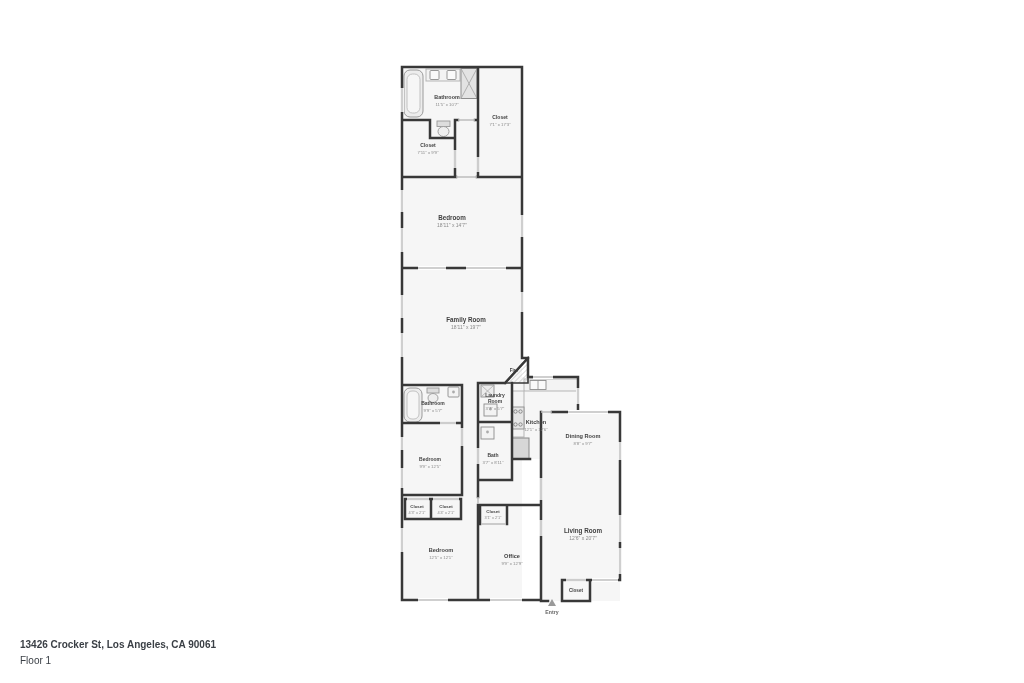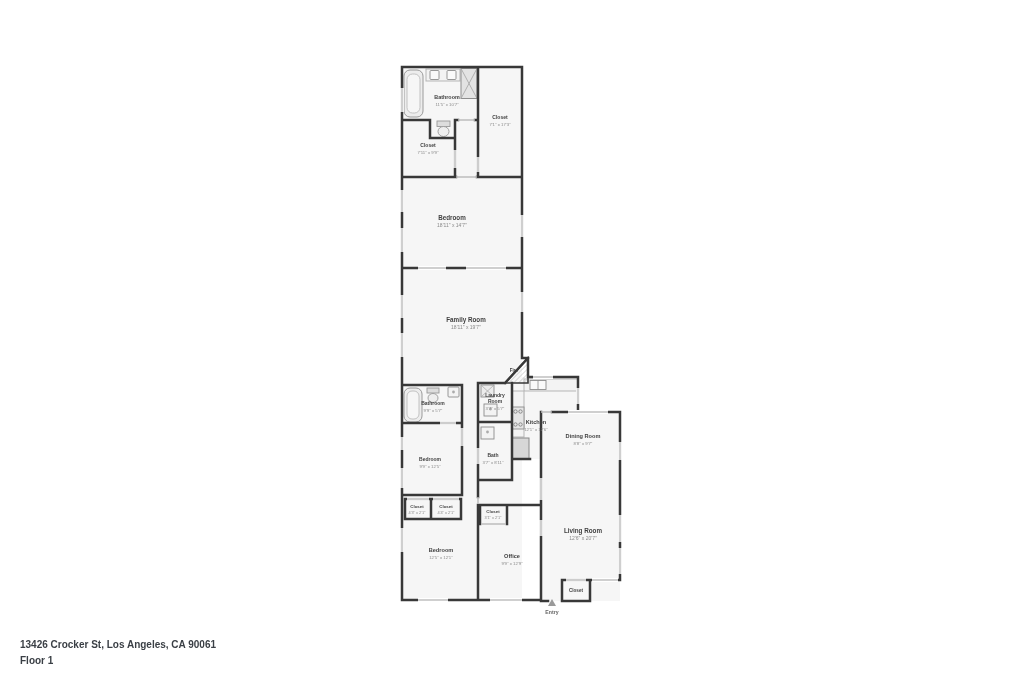--- a/index.html
+++ b/index.html
@@ -12,21 +12,21 @@
   .room-name-sm{font-size:5px;font-weight:700;fill:#3f3f3f;text-anchor:middle;}
   .room-dims-sm{font-size:4.3px;fill:#8a8a8a;text-anchor:middle;}
   .walls{stroke:#383838;stroke-width:2.5;fill:none;stroke-linecap:square;}
   .win-erase{stroke:#ffffff;stroke-width:3.8;fill:none;stroke-linecap:butt;}
   .win{stroke:#cfcfcf;stroke-width:2.2;fill:none;stroke-linecap:butt;}
   .door-erase{stroke:#ffffff;stroke-width:3.4;fill:none;stroke-linecap:butt;}
   .door{stroke:#bdbdbd;stroke-width:1.5;fill:none;stroke-linecap:butt;}
   .fixture{stroke:#9a9a9a;stroke-width:1;fill:#ededed;}
   .fixture-light{stroke:#b5b5b5;stroke-width:1;fill:#f3f3f3;}
   .footer-address{position:absolute;left:20px;top:639px;font-size:10px;font-weight:700;color:#3a3f45;}
-  .footer-floor{position:absolute;left:20px;top:655px;font-size:10px;font-weight:700;color:#3a3f45;}
+  .footer-floor{position:absolute;left:20px;top:655px;font-size:10px;font-weight:400;color:#3a3f45;}
   .footer-disclaimer{position:absolute;left:0;right:0;top:659px;text-align:center;
         font-size:8px;font-weight:700;color:#4a4a4a;}
 </style>
 </head>
 <body>
 
 <div class="page">
 
   <svg class="plan-svg" width="1024" height="683" viewBox="0 0 1024 683">
 

